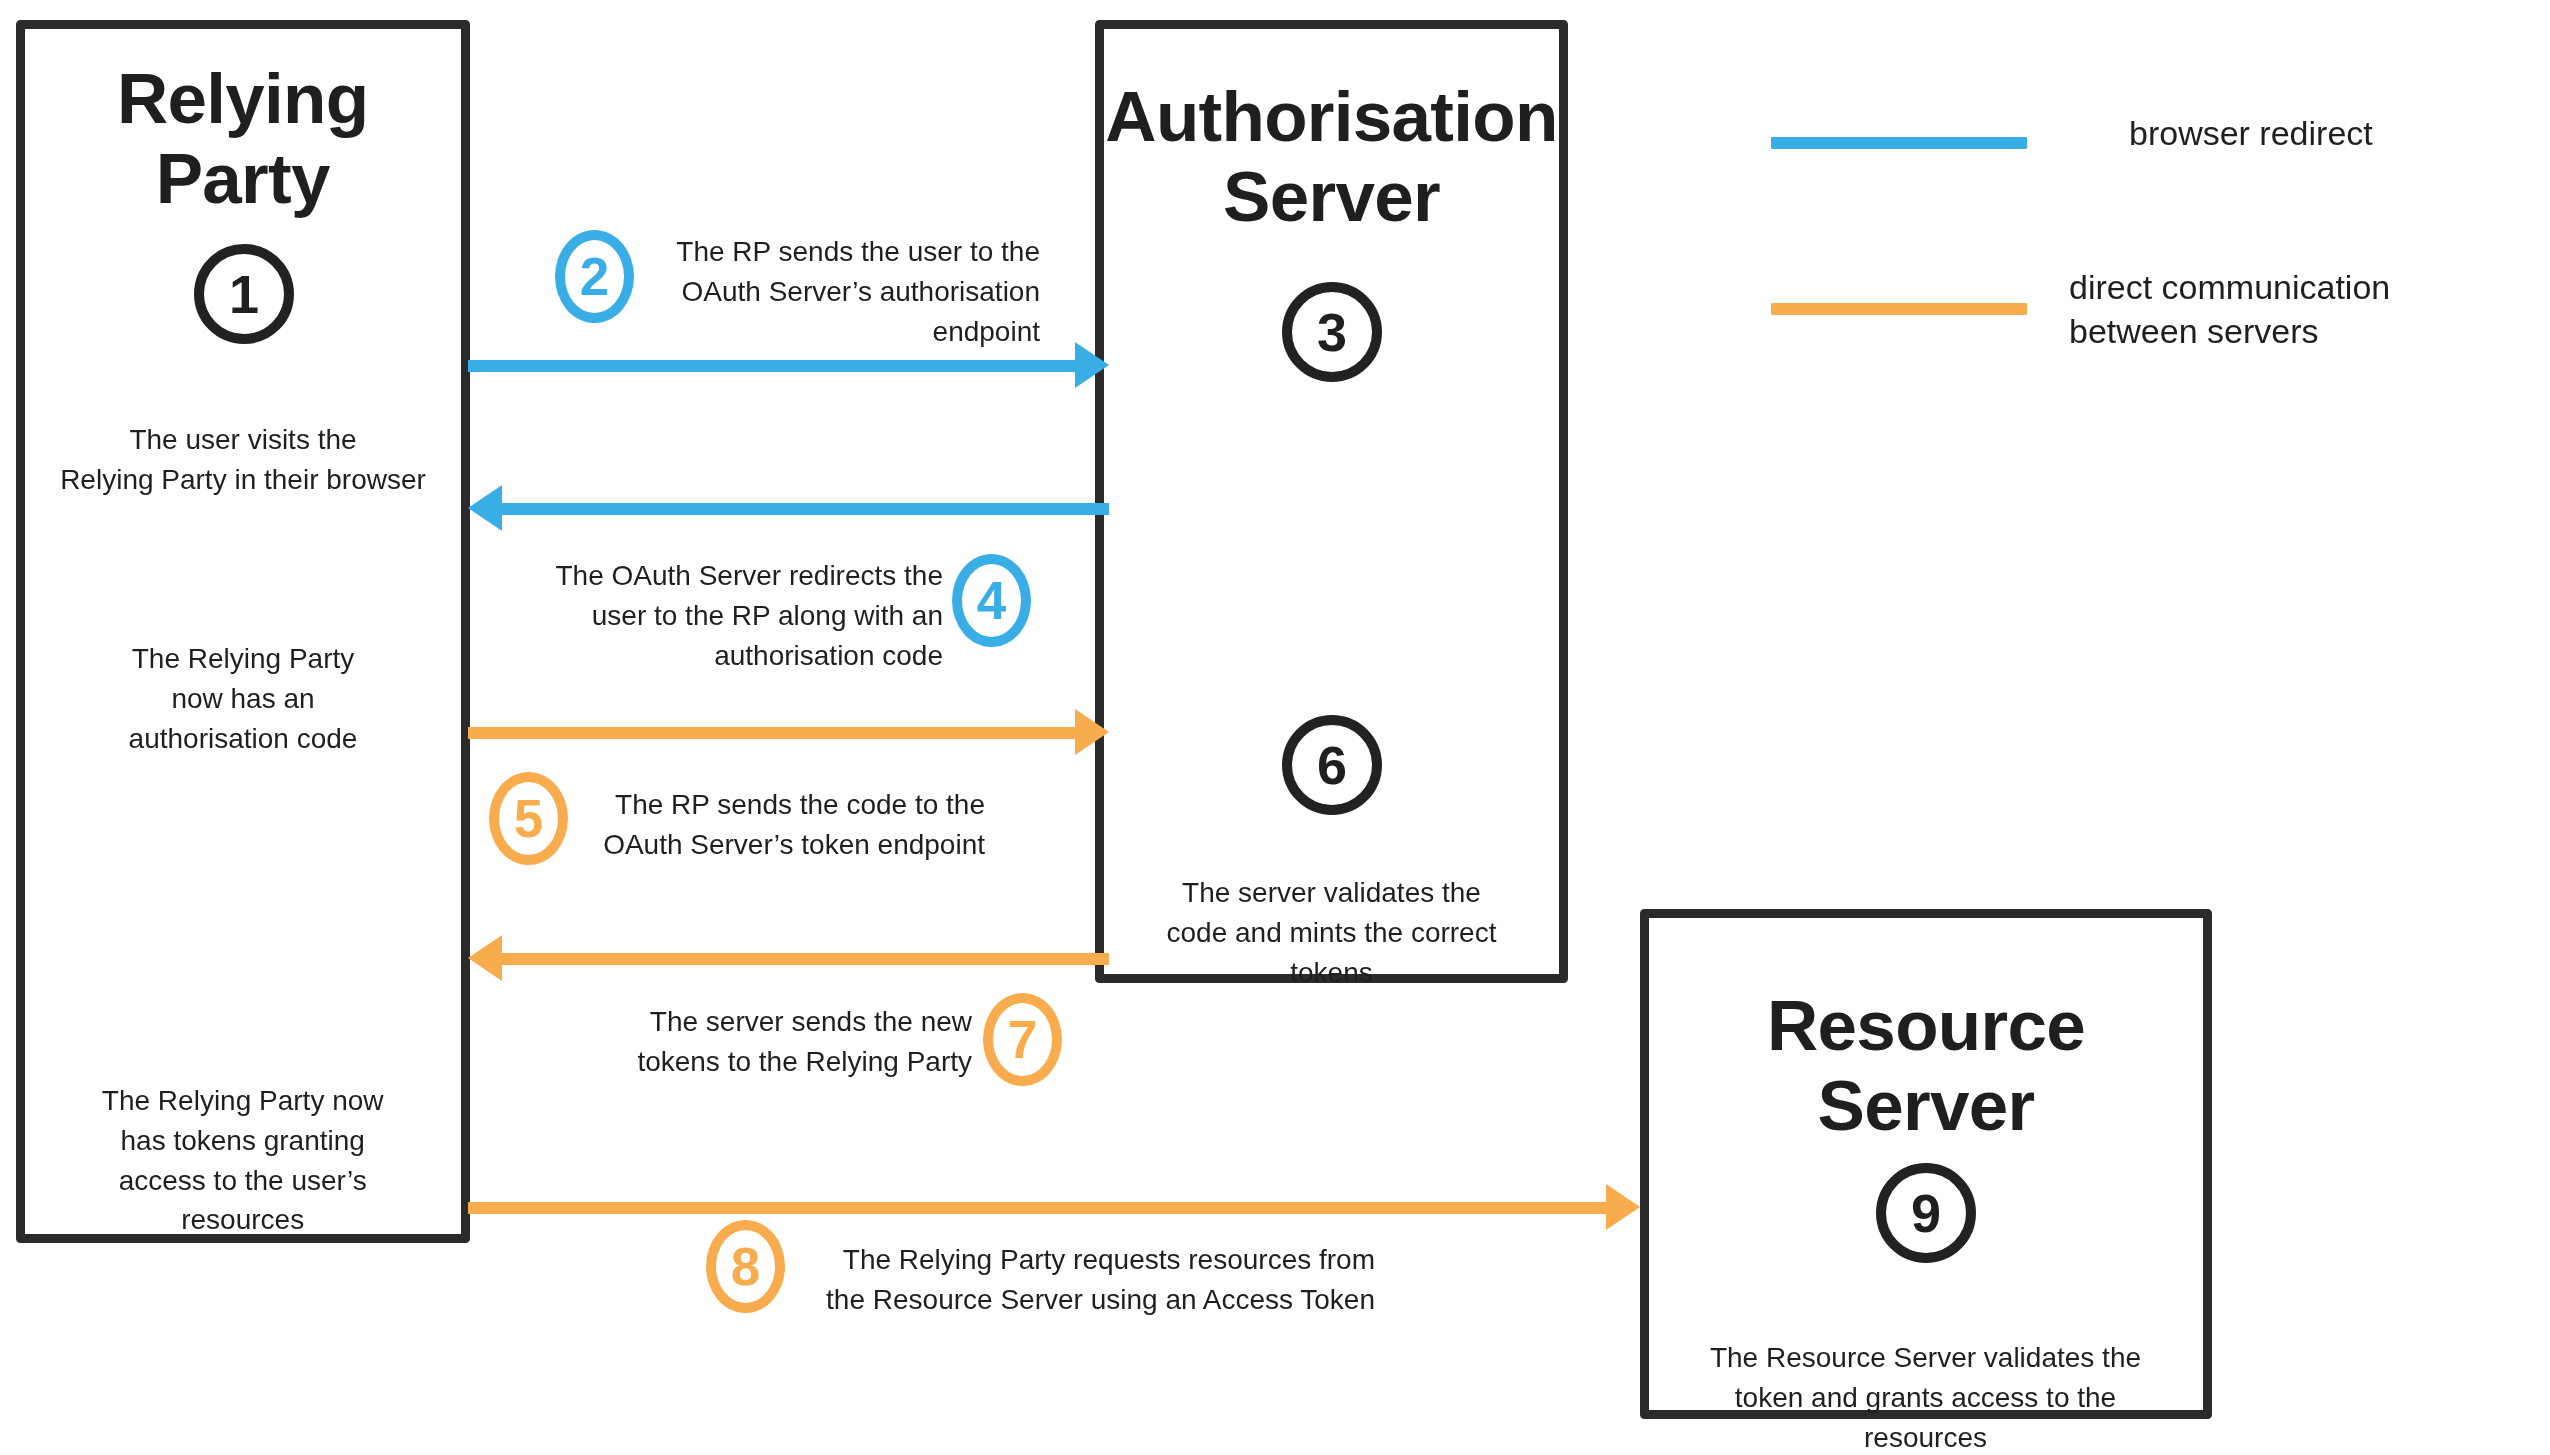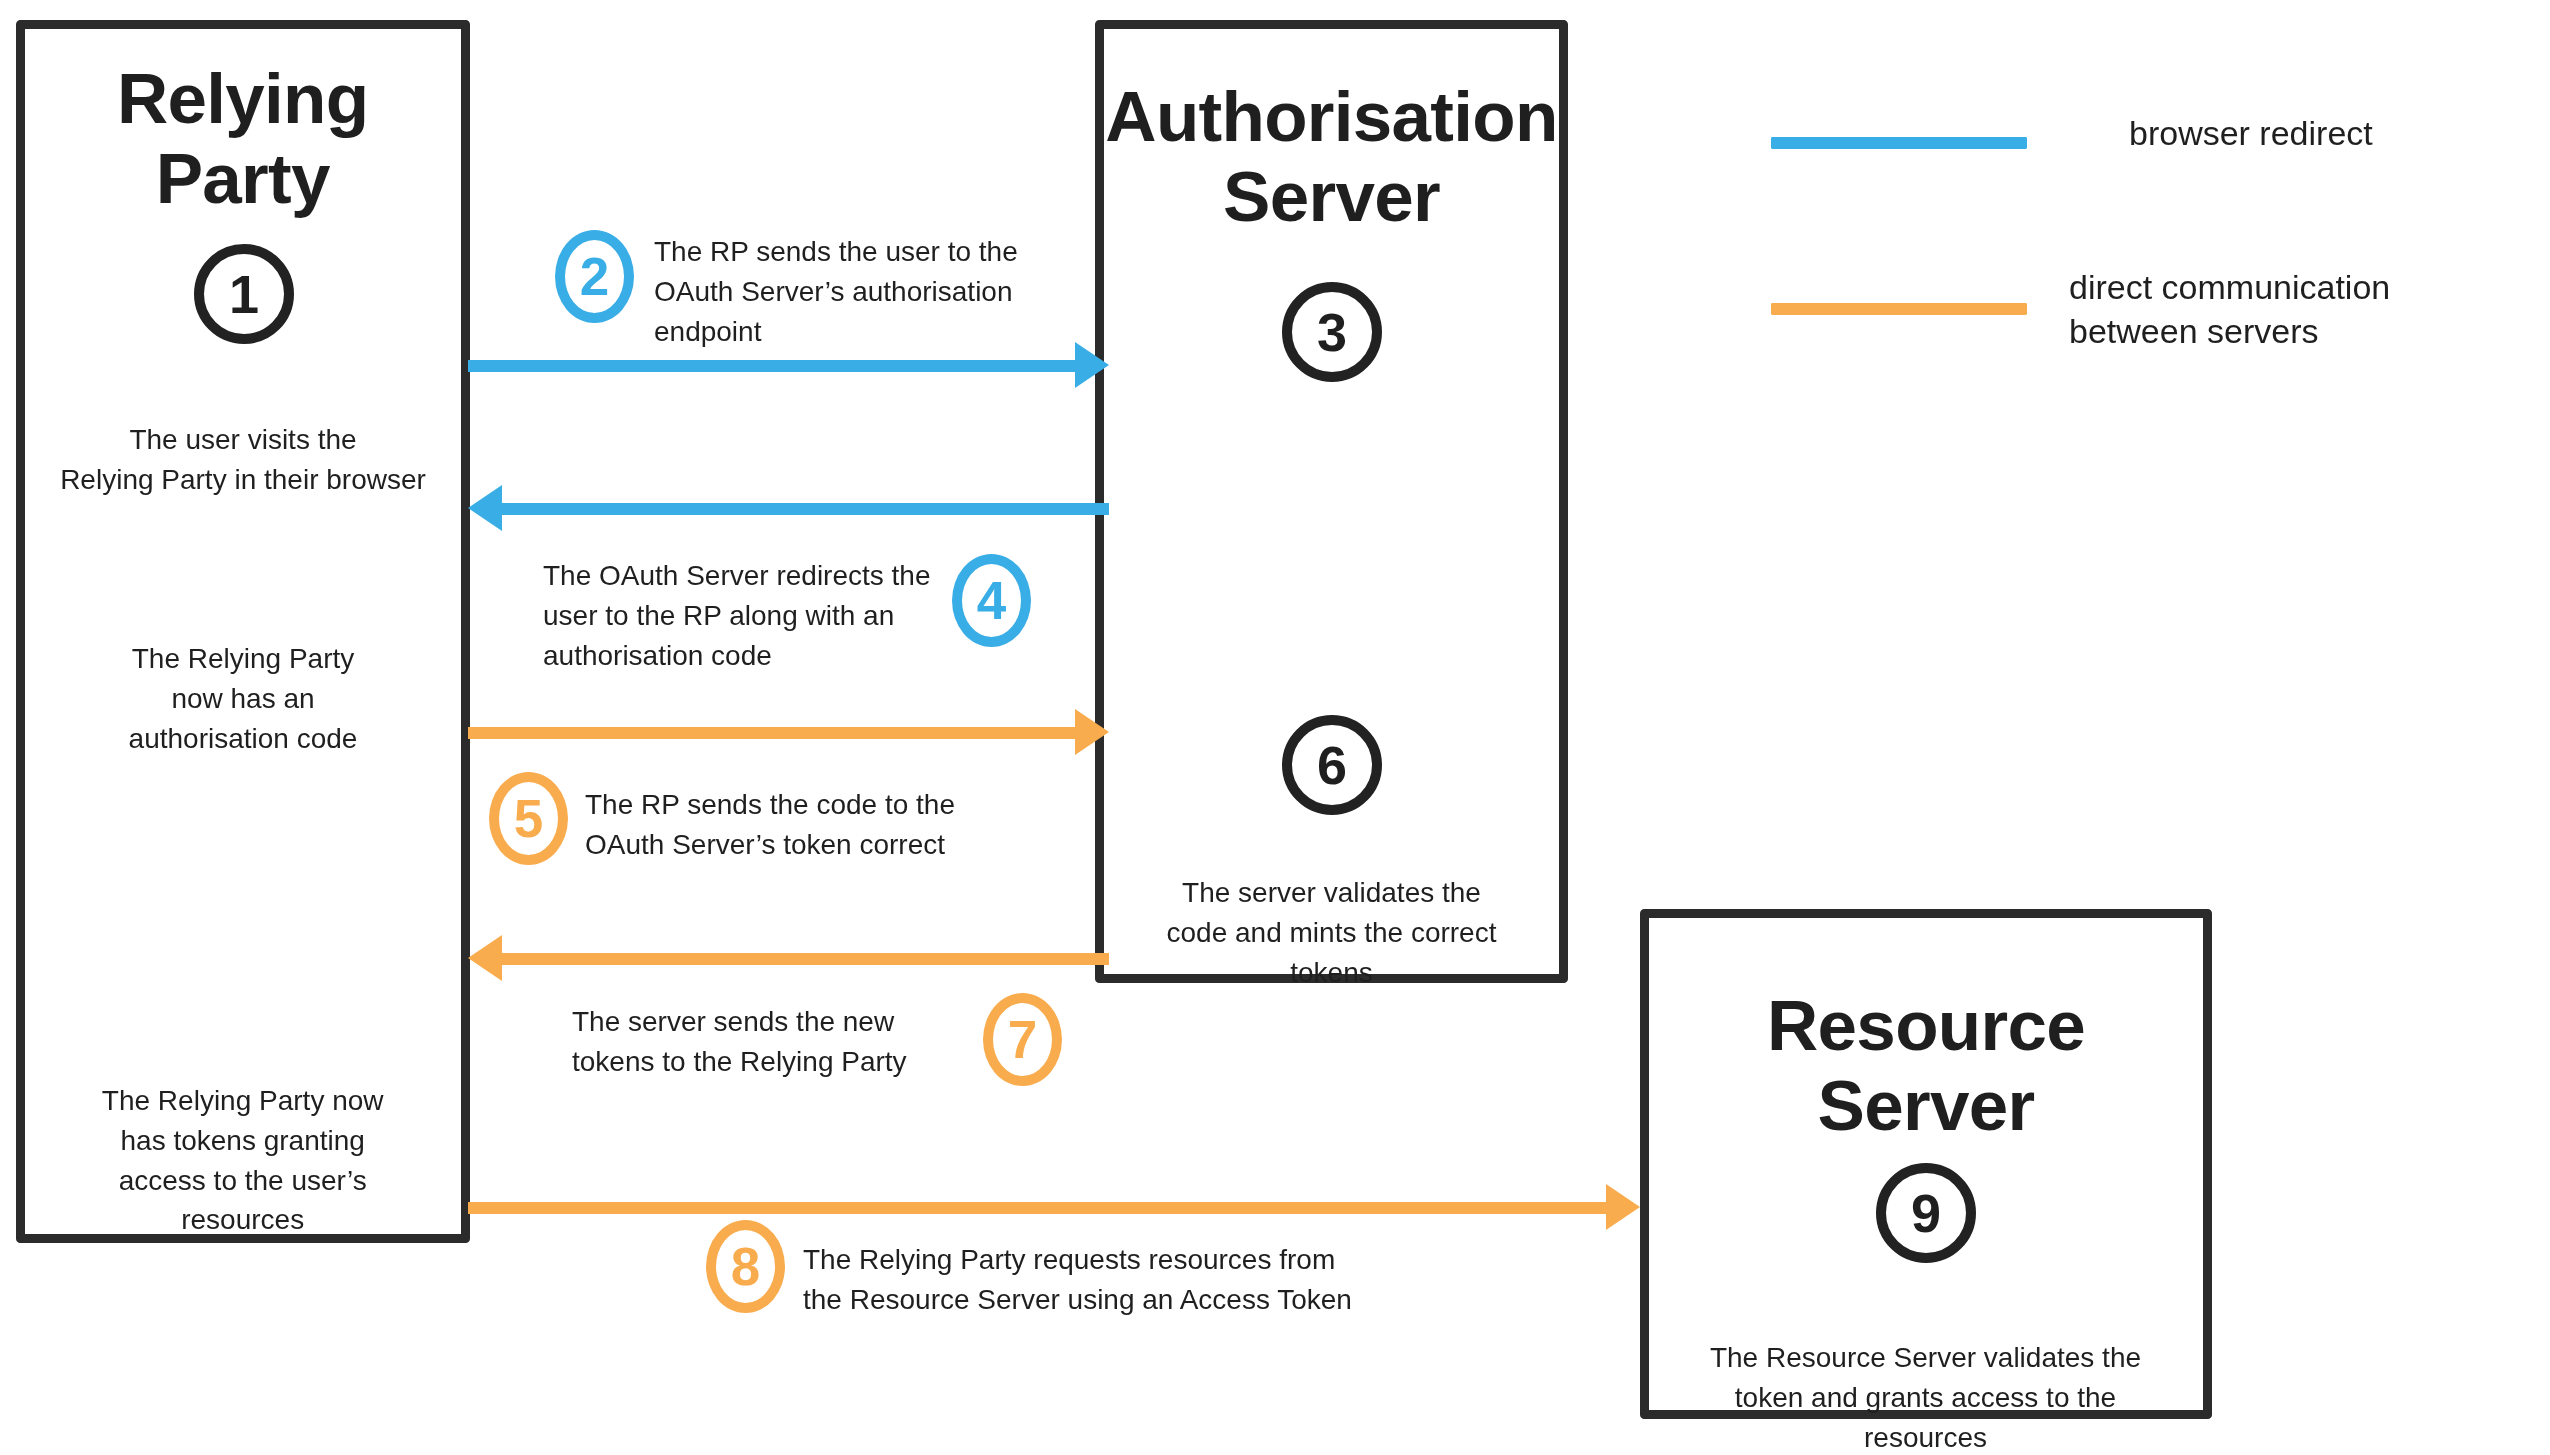--- a/index.html
+++ b/index.html
@@ -90,21 +90,21 @@
   }
   .arrow.right .head { border-left-style: solid; border-left-width: 34px; }
   .arrow.left  .head { border-right-style: solid; border-right-width: 34px; }
 
   
   .arrow-label {
     position: absolute;
     font-size: 28px;
     line-height: 1.42;
     color: #1f1f1f;
-    text-align: left;
+    text-align: right;
     white-space: pre-line;
   }
 
   
   .legend-swatch {
     position: absolute;
     height: 12px;
     border-radius: 1.4px;
   }
   .legend-text {
@@ -171,21 +171,21 @@
   <div class="arrow-label" style="left:543px; top:556px; width:400px;">The OAuth Server redirects the
 user to the RP along with an
 authorisation code</div>
 
   <div class="arrow right" style="left:468px; top:727px; width:642px;">
     <div class="shaft" style="left:0; width:607px; background:#F9AC4D;"></div>
     <div class="head" style="left:607px; top:-18px; border-left-color:#F9AC4D;"></div>
   </div>
   <div class="step-circle orange" style="left:489px; top:772px; width:79px; height:93px; font-size:53px;">5</div>
   <div class="arrow-label" style="left:585px; top:785px; width:400px;">The RP sends the code to the
-OAuth Server’s token correct</div>
+OAuth Server’s token endpoint</div>
 
   <div class="arrow left" style="left:468px; top:953px; width:642px;">
     <div class="shaft" style="left:34px; width:607px; background:#F9AC4D;"></div>
     <div class="head" style="left:0; top:-18px; border-right-color:#F9AC4D;"></div>
   </div>
   <div class="step-circle orange" style="left:983px; top:993px; width:79px; height:93px; font-size:53px;">7</div>
   <div class="arrow-label" style="left:572px; top:1002px; width:400px;">The server sends the new
 tokens to the Relying Party</div>
 
   <div class="arrow right" style="left:468px; top:1202px; width:1179px;">

